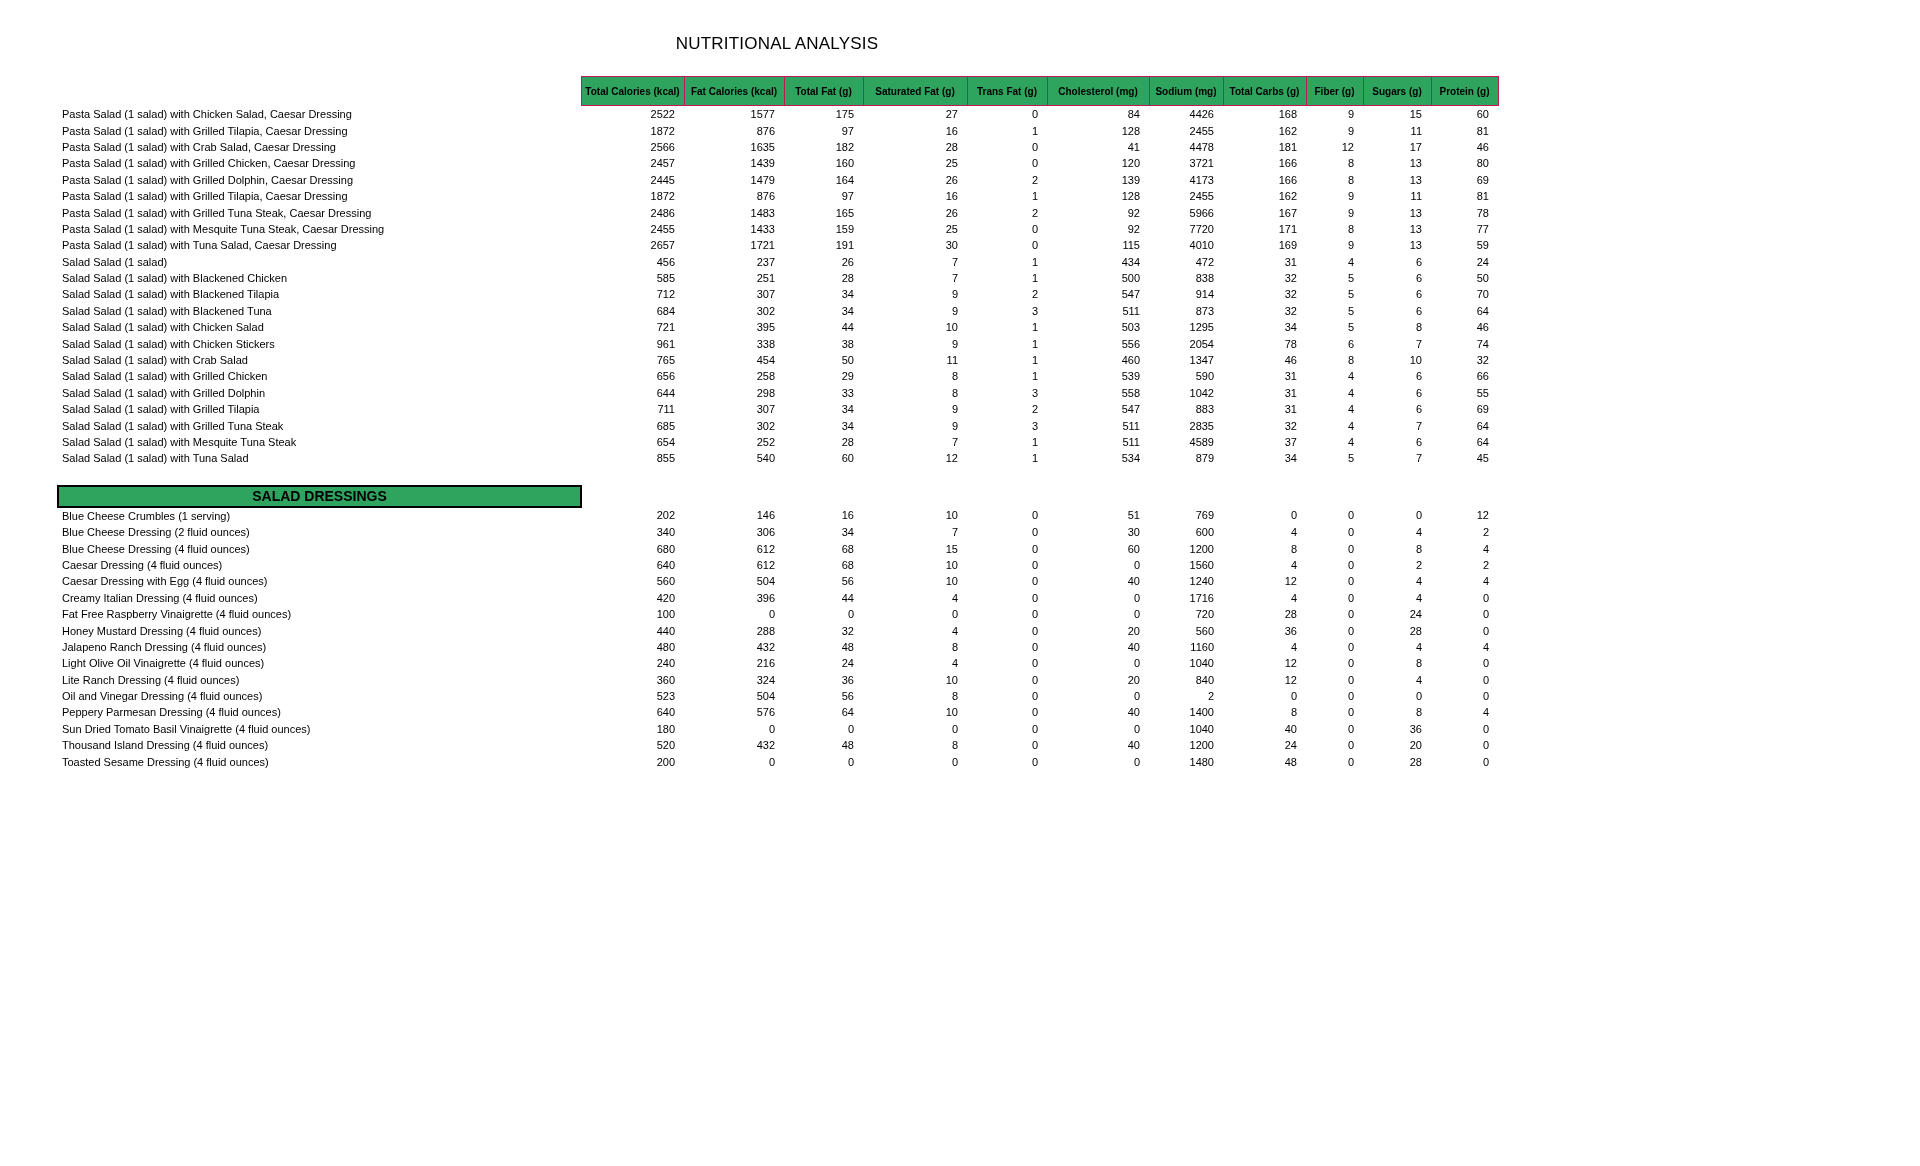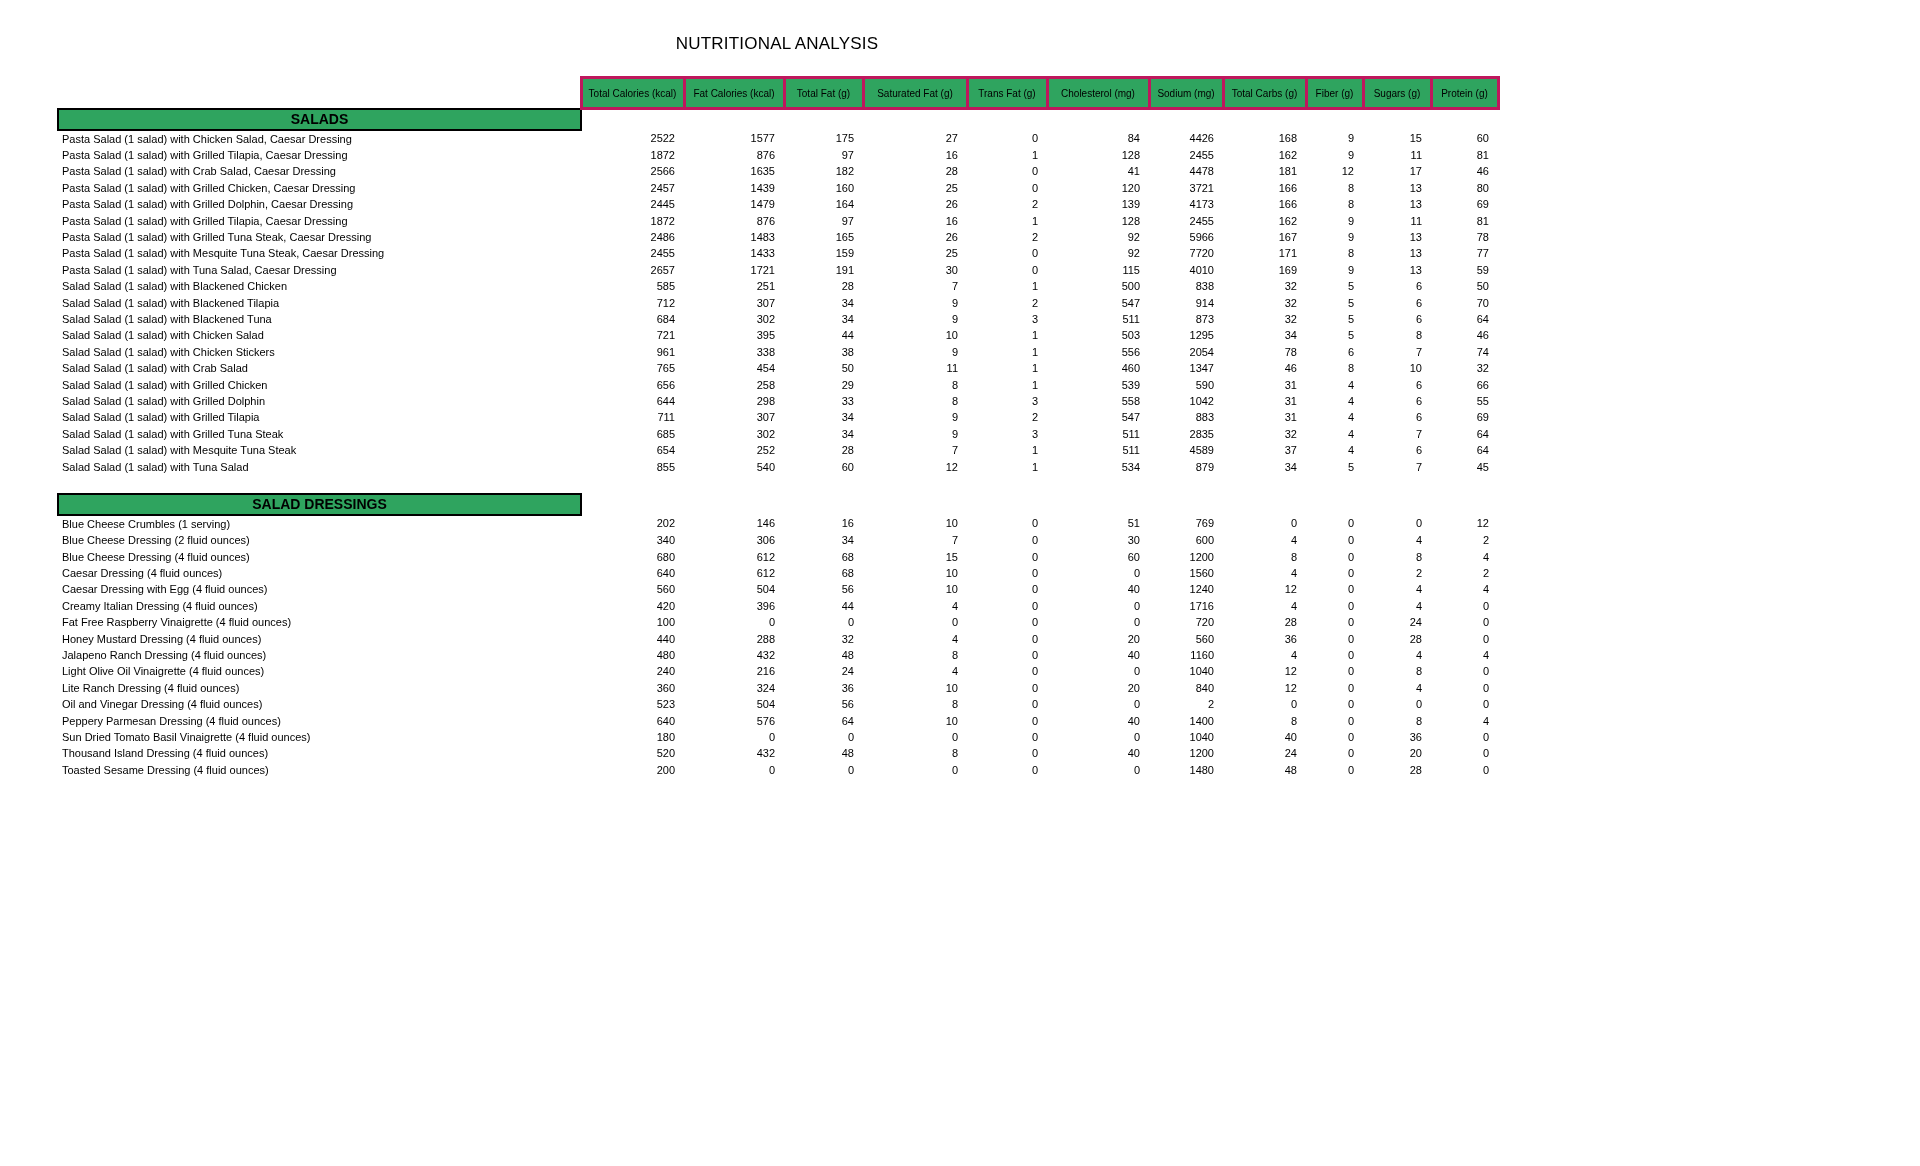--- a/index.html
+++ b/index.html
@@ -31,23 +31,23 @@
   table.nutrition-table {
     position: absolute;
     top: 76px;
     left: 57px;
     border-collapse: collapse;
     table-layout: fixed;
     width: 1440px;
   }
   th.val-head {
     background: #2FA45F;
-    border: 3px solid #be185d;
+    border: 1px solid #be185d;
     font-size: 10px;
-    font-weight: normal;
+    font-weight: bold;
     text-align: center;
     vertical-align: middle;
     padding: 2px 1px;
     height: 24px;
     line-height: 11px;
   }
   th.name-head {
     background: transparent;
     border: none;
   }
@@ -119,24 +119,20 @@
           <th class="val-head">Trans Fat (g)</th>
           <th class="val-head">Cholesterol (mg)</th>
           <th class="val-head">Sodium (mg)</th>
           <th class="val-head">Total Carbs (g)</th>
           <th class="val-head">Fiber (g)</th>
           <th class="val-head">Sugars (g)</th>
           <th class="val-head">Protein (g)</th>
         </tr>
     </thead>
     <tbody id="table-body">
-        <tr class="section-row">
-          <td class="section-cell">SALADS</td>
-          <td class="blank" colspan="11"></td>
-        </tr>
         <tr class="data-row">
           <td class="name-cell">Pasta Salad (1 salad) with  Chicken Salad, Caesar Dressing</td>
           <td class="value-cell">2522</td>
           <td class="value-cell">1577</td>
           <td class="value-cell">175</td>
           <td class="value-cell">27</td>
           <td class="value-cell">0</td>
           <td class="value-cell">84</td>
           <td class="value-cell">4426</td>
           <td class="value-cell">168</td>
@@ -250,20 +246,34 @@
           <td class="value-cell">30</td>
           <td class="value-cell">0</td>
           <td class="value-cell">115</td>
           <td class="value-cell">4010</td>
           <td class="value-cell">169</td>
           <td class="value-cell">9</td>
           <td class="value-cell">13</td>
           <td class="value-cell">59</td>
         </tr>
         <tr class="data-row">
+          <td class="name-cell">Salad Salad (1 salad)</td>
+          <td class="value-cell">456</td>
+          <td class="value-cell">237</td>
+          <td class="value-cell">26</td>
+          <td class="value-cell">7</td>
+          <td class="value-cell">1</td>
+          <td class="value-cell">434</td>
+          <td class="value-cell">472</td>
+          <td class="value-cell">31</td>
+          <td class="value-cell">4</td>
+          <td class="value-cell">6</td>
+          <td class="value-cell">24</td>
+        </tr>
+        <tr class="data-row">
           <td class="name-cell">Salad Salad (1 salad) with Blackened Chicken</td>
           <td class="value-cell">585</td>
           <td class="value-cell">251</td>
           <td class="value-cell">28</td>
           <td class="value-cell">7</td>
           <td class="value-cell">1</td>
           <td class="value-cell">500</td>
           <td class="value-cell">838</td>
           <td class="value-cell">32</td>
           <td class="value-cell">5</td>

